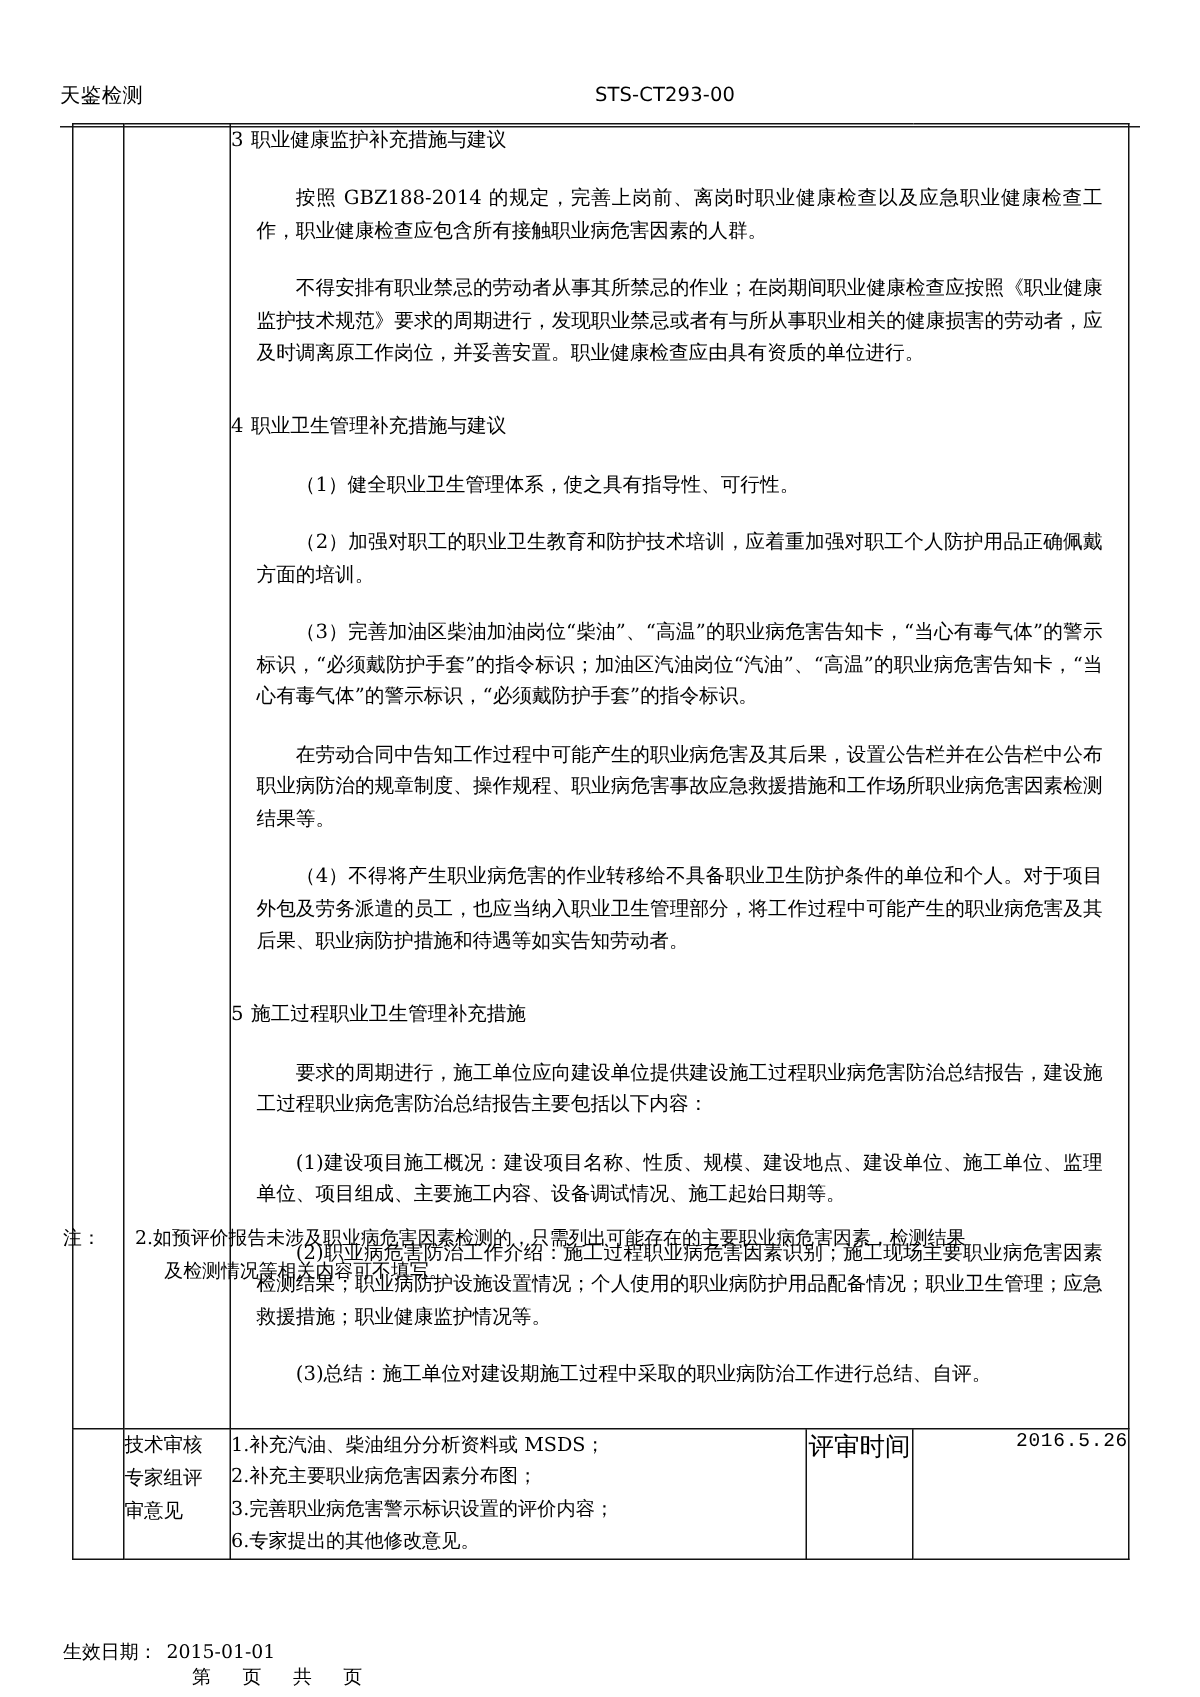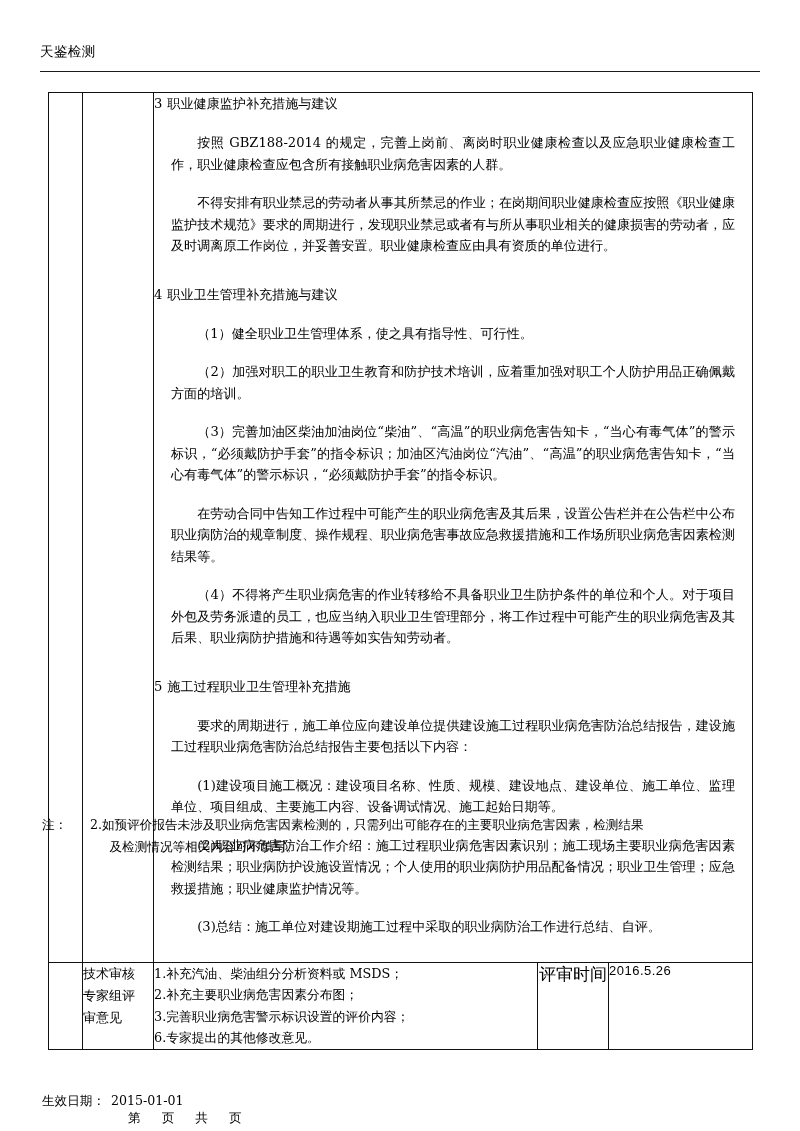--- a/index.html
+++ b/index.html
@@ -18,21 +18,21 @@
 
   .page {
     position: absolute;
     inset: 0;
   }
 
   
   .doc-header {
     position: absolute;
     left: 40px;
-    top: 41px;
+    top: 54px;
     width: 720px;
     height: 30px;
     border-bottom: 1.6px solid #1a1a1a;
     display: flex;
     align-items: flex-start;
     font-size: 13.5px;
     line-height: 20px;
   }
   .doc-header .hdr-left {
     width: 260px;
@@ -49,21 +49,21 @@
     text-align: right;
     font-family: "DejaVu Sans", "Liberation Sans", sans-serif;
     font-size: 13px;
     letter-spacing: 0.1px;
   }
 
   
   .form-table {
     position: absolute;
     left: 48px;
-    top: 92px;
+    top: 82px;
     width: 704px;
     border-collapse: collapse;
     table-layout: fixed;
     padding-left: 16px;
   }
   .form-table td {
     border: 1.15px solid #111111;
     vertical-align: top;
     padding: 0;
   }
@@ -116,24 +116,24 @@
     font-size: 12.8px;
     line-height: 21.5px;
   }
   .review-list .ritem { white-space: nowrap; }
   .review-time {
     text-align: center;
     vertical-align: middle;
     font-size: 17px;
   }
   .review-date {
-    text-align: left;
+    text-align: right;
     vertical-align: middle;
     font-size: 13px;
-    font-family: Liberation Sans, sans-serif;
+    font-family: Liberation Mono, monospace;
     letter-spacing: 0.5px;
     margin-top: 16px;
   }
 
   
   .notes {
     position: absolute;
     left: 42px;
     top: 814px;
     width: 726px;
@@ -184,20 +184,21 @@
   .foot-right span { margin-left: 16px; }
   .foot-right span:first-child { margin-left: 0; }
 </style>
 </head>
 <body>
 
 <div class="page">
 
   <div class="doc-header">
     <div class="hdr-left">天鉴检测</div>
+    <div class="hdr-right">STS-CT293-00</div>
   </div>
 
   <table class="form-table">
     <colgroup>
       <col class="col-a">
         <col class="col-b">
         <col class="col-c">
         <col class="col-d">
         <col class="col-e">
     </colgroup>

